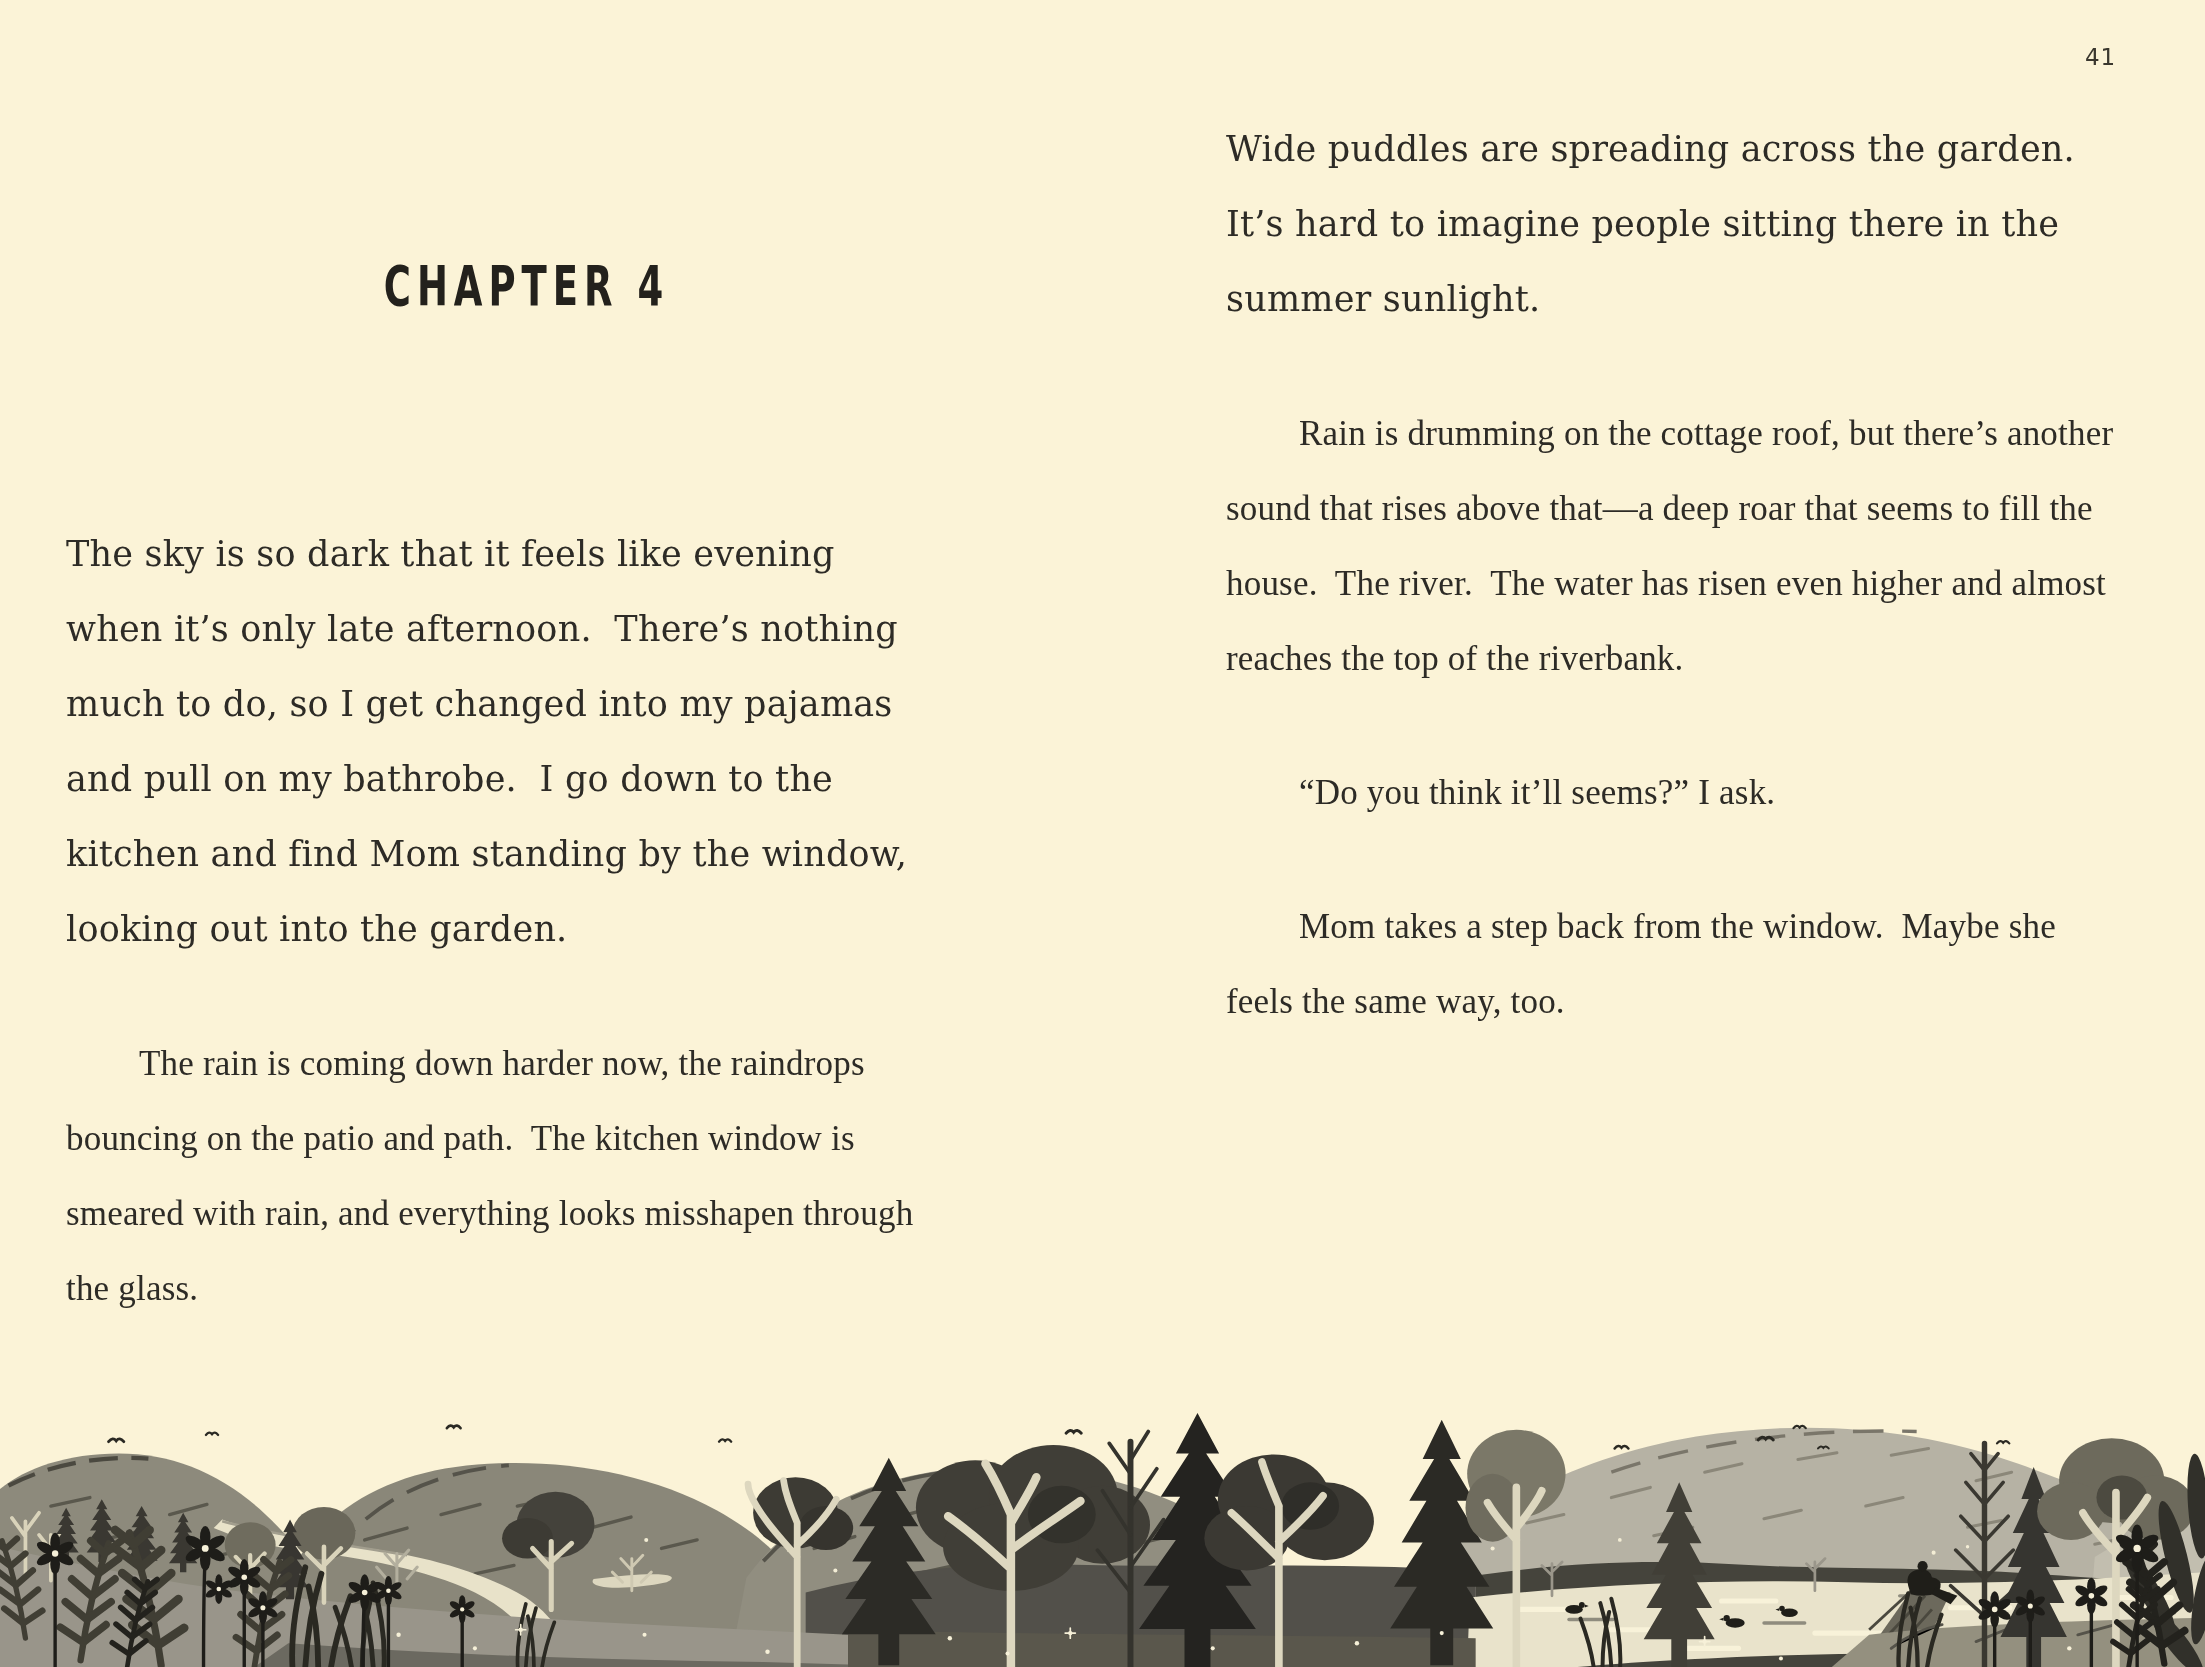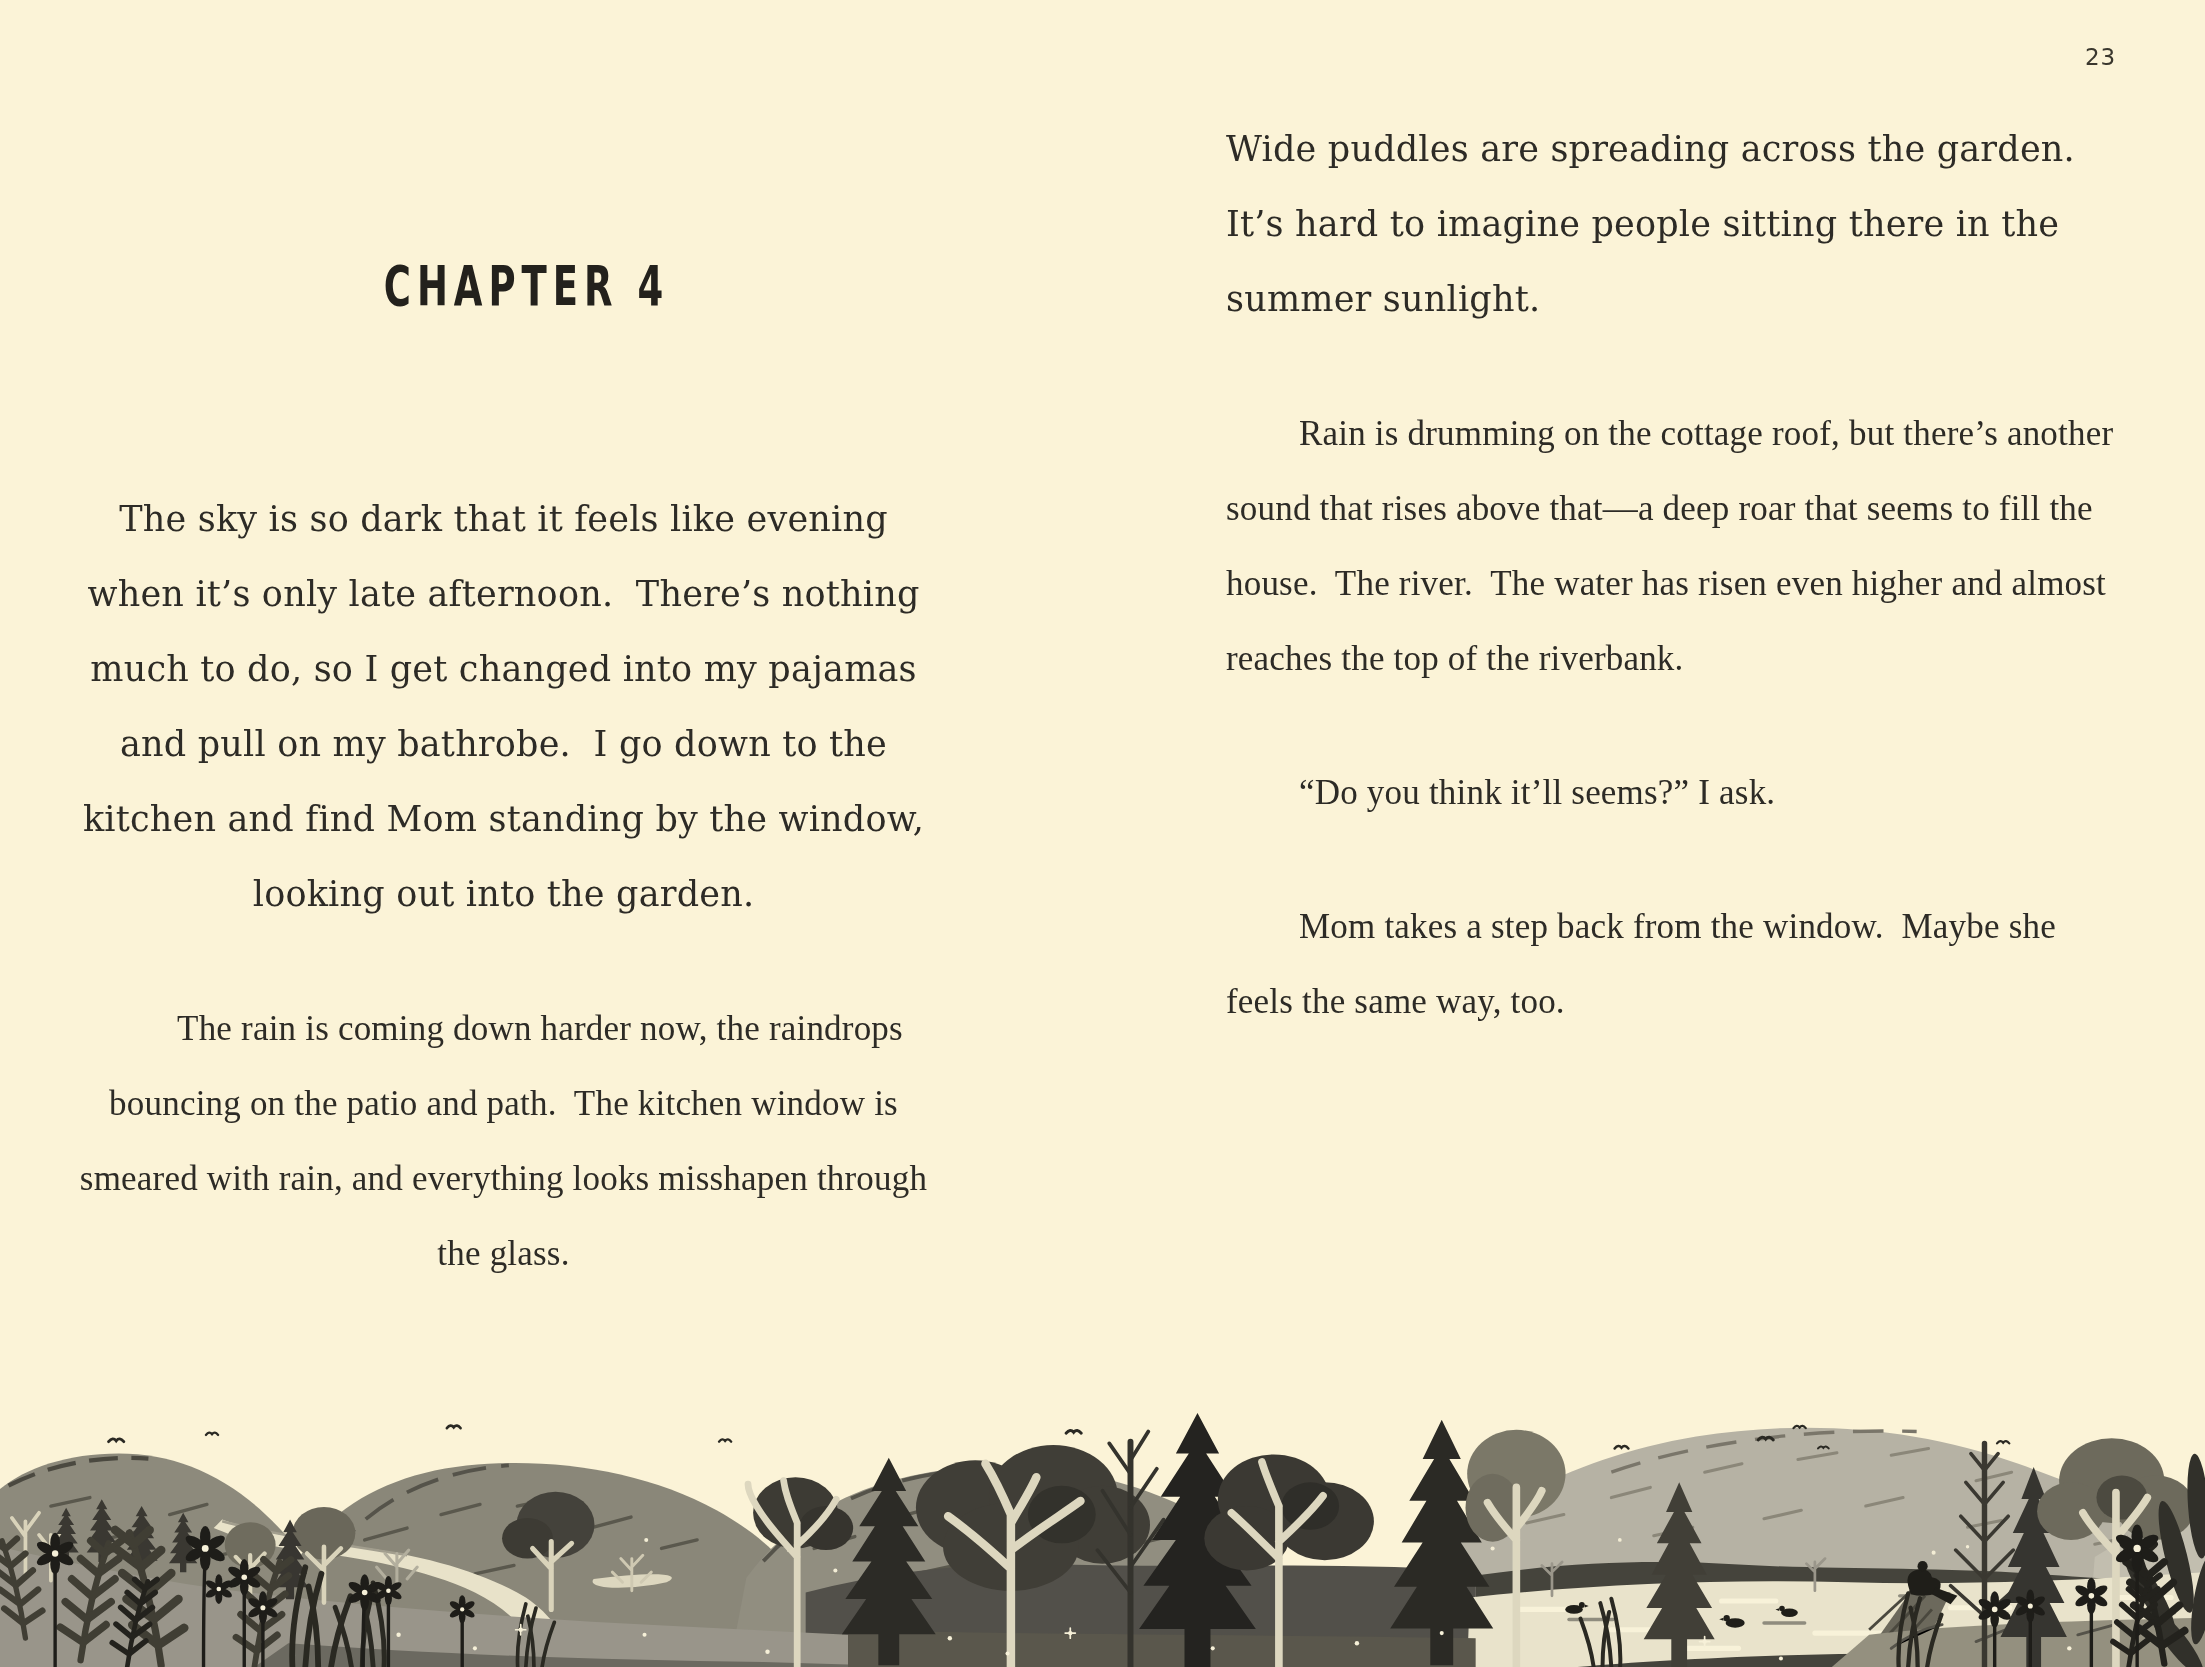--- a/index.html
+++ b/index.html
@@ -18,39 +18,39 @@
   .left-col{position:absolute;left:66px;top:0;width:875px;}
   .right-col{position:absolute;left:1226px;top:112px;width:892px;}
   .chapter-title{
     position:absolute;left:66px;top:254px;width:875px;
     text-align:center;padding-left:46px;box-sizing:border-box;
     font-family:"DejaVu Sans", sans-serif;
     font-weight:700;font-size:37px;letter-spacing:6px;color:#23211c;
     transform:scaleY(1.5);transform-origin:50% 0;
   }
   .body-text{position:absolute;left:0;width:100%;}
-  .left-col .body-text{top:482px;text-align:center;}
+  .left-col .body-text{top:517px;}
   .right-col .body-text{top:0;}
   .para{
     margin:0 0 59px 0;
     font-size:35px;line-height:75px;color:#2d2b26;
     white-space:pre-wrap;
     letter-spacing:0.2px;
   }
   .para.indent{text-indent:73px;font-family:Liberation Serif, serif;}
   .illustration{
     position:absolute;left:0;top:1379px;width:2205px;height:288px;
   }
 </style>
 </head>
 <body style="background: rgb(251, 243, 215);">
 
 <div class="spread">
 
-  <div class="page-number">23</div>
+  <div class="page-number">41</div>
 
   <div class="chapter-title">CHAPTER 4</div>
 
   <div class="left-col">
     <div class="body-text">
         <p class="para">The sky is so dark that it feels like evening when it’s only late afternoon.  There’s nothing much to do, so I get changed into my pajamas and pull on my bathrobe.  I go down to the kitchen and find Mom standing by the window, looking out into the garden.</p>
         <p class="para indent">The rain is coming down harder now, the raindrops bouncing on the patio and path.  The kitchen window is smeared with rain, and everything looks misshapen through the glass.</p>
       </div>
   </div>
 

